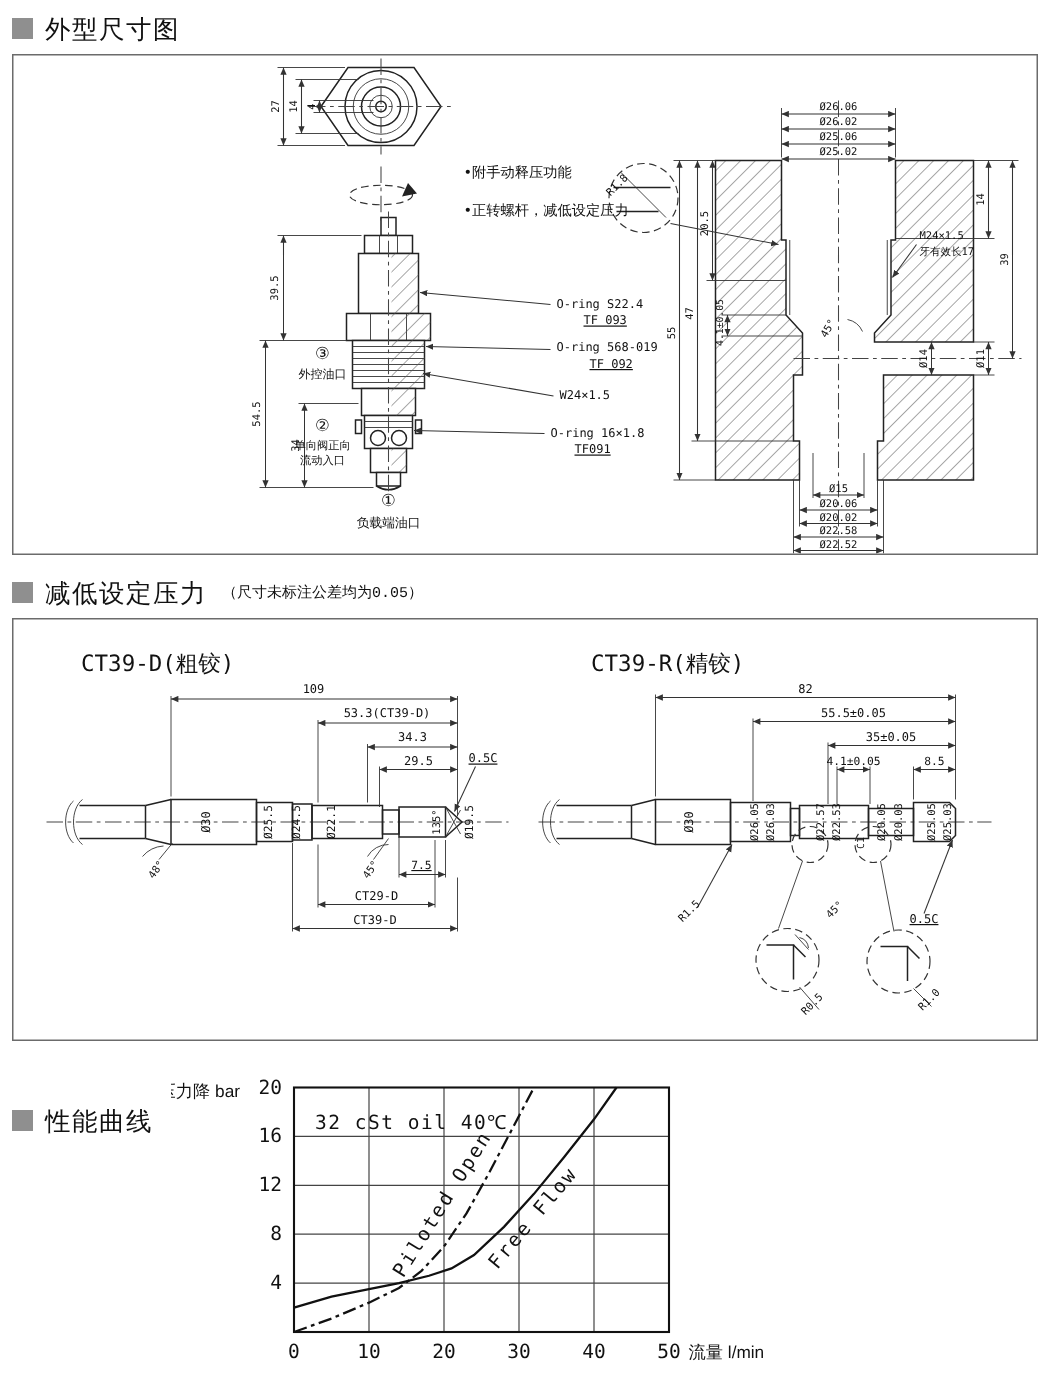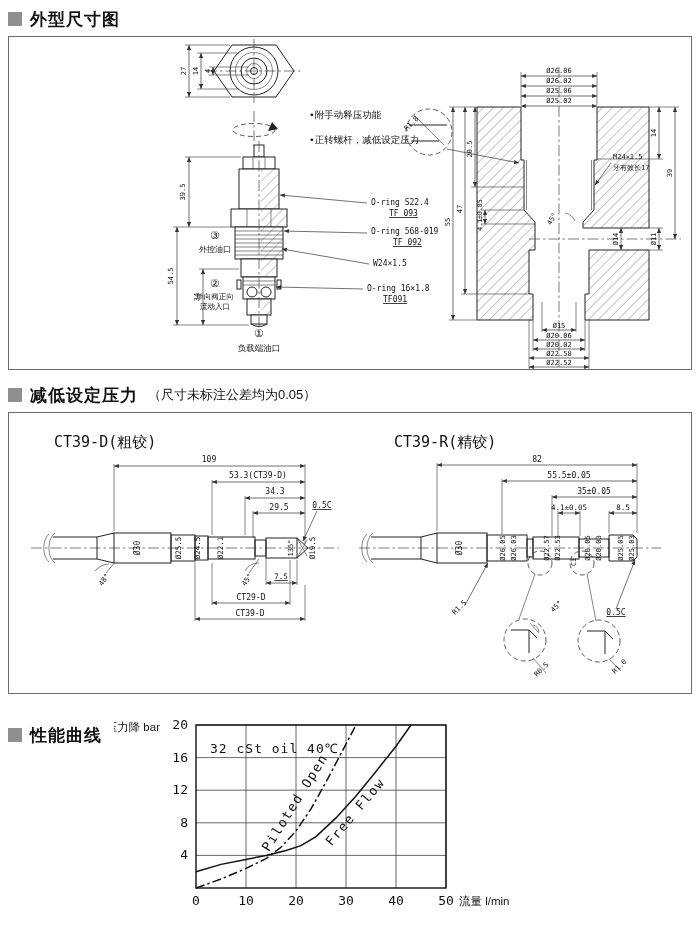--- a/index.html
+++ b/index.html
@@ -1,25 +1,25 @@
 <!DOCTYPE html>
 <html><head>
 <meta charset="utf-8">
 <style>
   html,body{margin:0;padding:0;background:#fff;}
   body{width:700px;height:930px;overflow:hidden;font-family:"Liberation Sans",sans-serif;color:#111;}
   .sheet{padding:8px 8px 0 8px;}
   .sec-h{display:flex;align-items:center;gap:8px;height:22px;margin:0 0 6px 0;}
   .sq{width:14px;height:14px;background:#8f8f8f;flex:0 0 auto;}
-  .t1{font-size:17px;font-weight:bold;letter-spacing:1px;}
-  .t2{font-size:13px;font-weight:normal;margin-left:2px;}
+  .t1{font-size:17px;font-weight:normal;letter-spacing:1px;}
+  .t2{font-size:10px;font-weight:normal;margin-left:2px;font-family:Liberation Mono, monospace;}
   .box{border:1px solid #6b6b6b;background:#fff;margin-bottom:14px;}
   .box svg{display:block;}
   .perf-row{display:flex;align-items:flex-start;}
-  .perf-row .sec-h{margin-top:16px;}
+  .perf-row .sec-h{margin-top:28px;}
   
   .ln{stroke:#222;stroke-width:1;fill:none;}
   .lnw{stroke:#222;stroke-width:1;fill:#fff;}
   .thin{stroke:#333;stroke-width:.6;fill:none;}
   .dim{stroke:#333;stroke-width:.7;fill:none;marker-start:url(#as);marker-end:url(#ae);}
   .ldr{stroke:#333;stroke-width:.7;fill:none;marker-end:url(#ae);}
   .cl{stroke:#444;stroke-width:.7;stroke-dasharray:11 3 2.5 3;fill:none;}
   .dsh{stroke:#333;stroke-width:.8;stroke-dasharray:5 3;fill:none;}
   .hat{fill:url(#h);stroke:#222;stroke-width:1;}
   .hato{fill:url(#h);stroke:none;}

